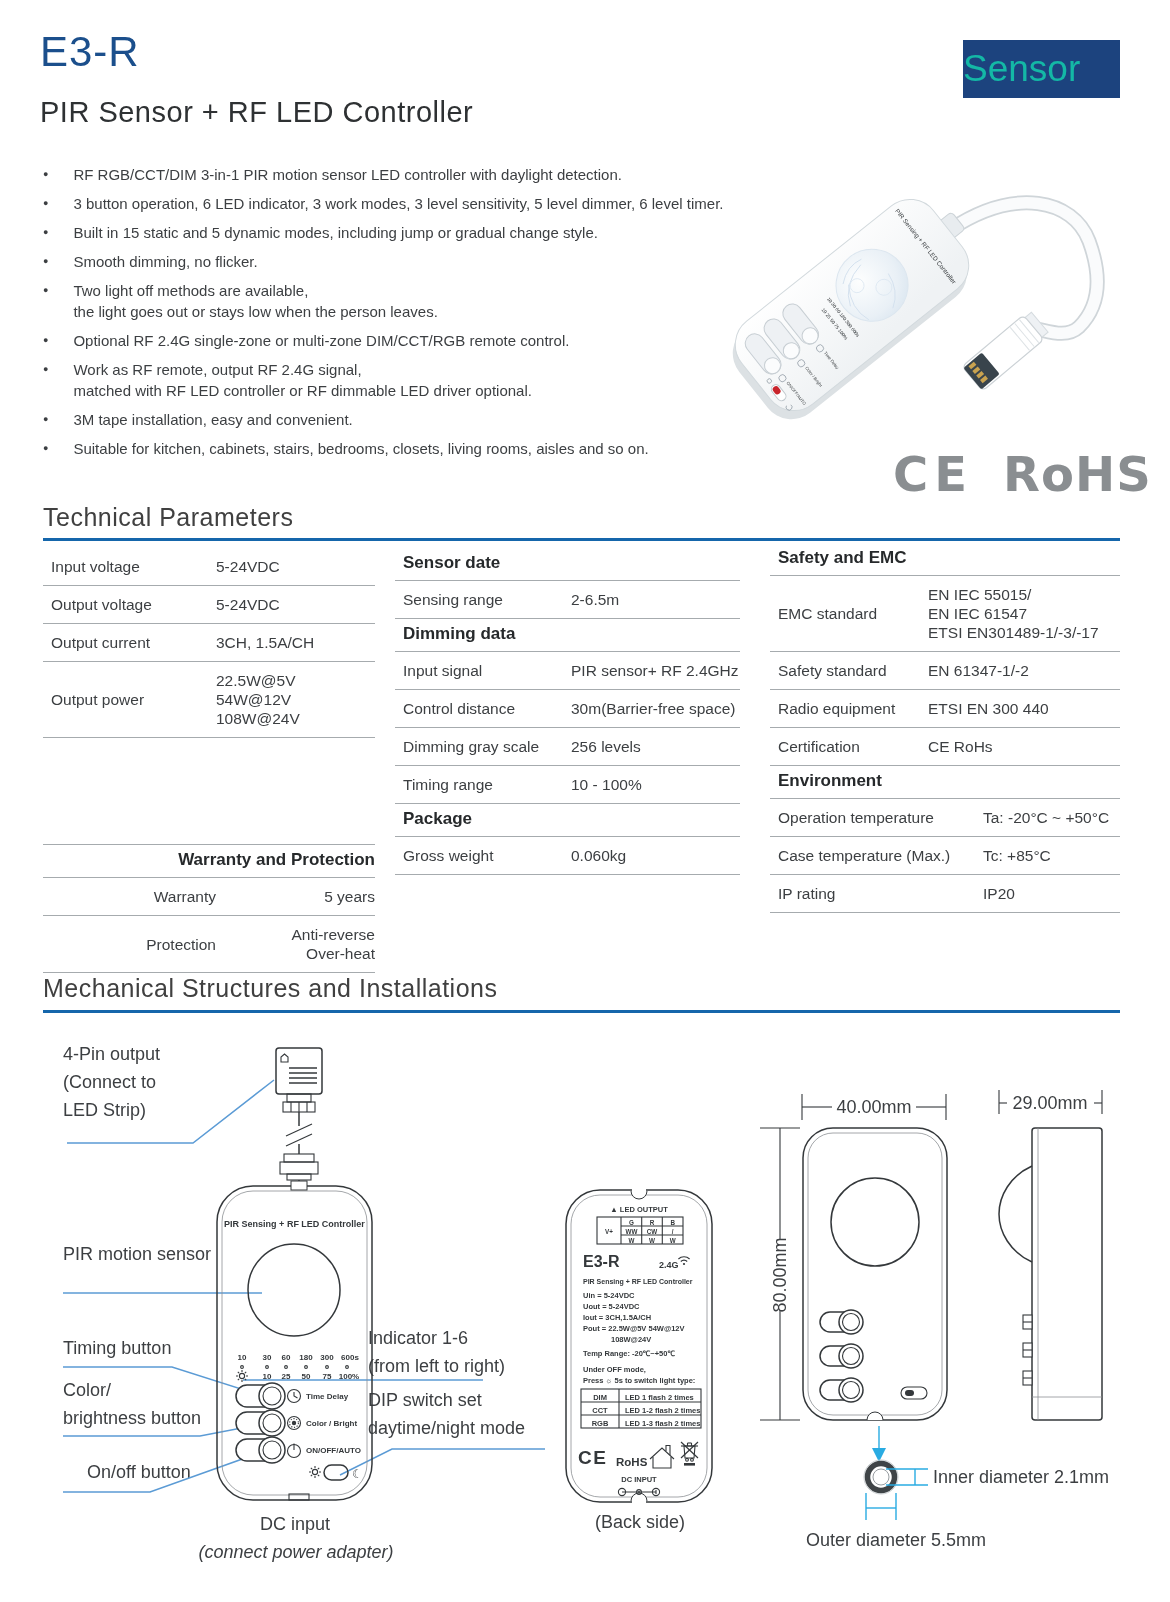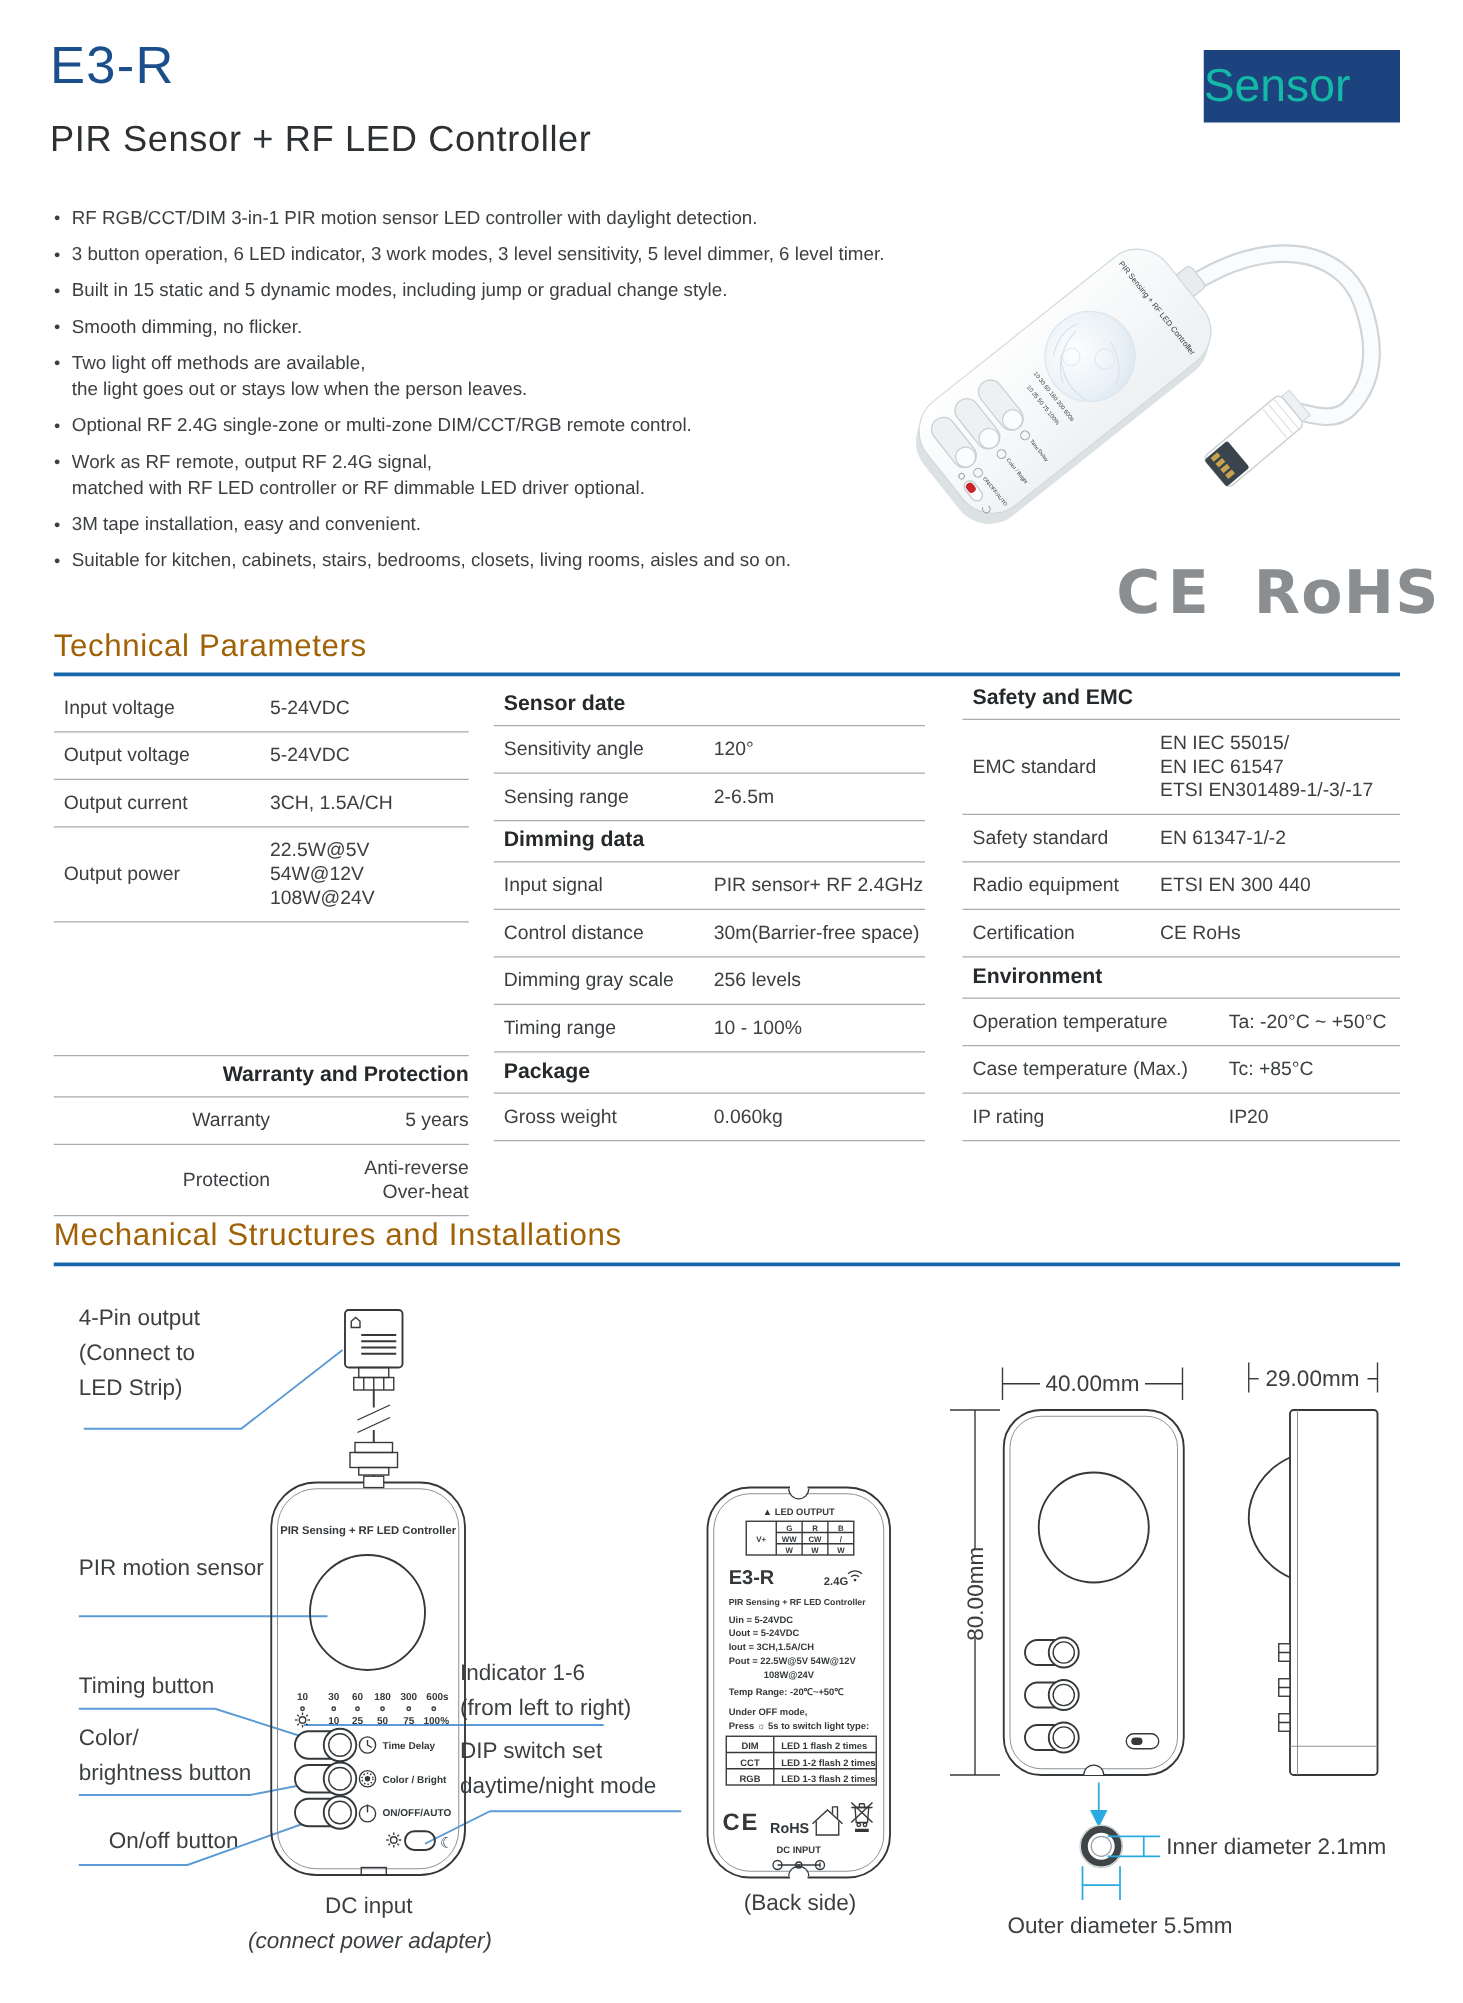--- a/index.html
+++ b/index.html
@@ -10,24 +10,24 @@
   
   .model{left:40px;top:28px;font-size:42px;color:#1b4f8c;letter-spacing:1px;}
   .badge{left:963px;top:40px;width:157px;height:58px;background:#1c437e;color:#14b8a6;
          font-size:37px;text-align:left;line-height:58px;}
   .subtitle{left:40px;top:96px;font-size:29px;color:#2e3133;letter-spacing:.5px;}
 
   
   .features{left:43px;top:164px;width:760px;}
   .feat{display:flex;margin-bottom:8px;font-size:15px;line-height:21px;color:#3c3f42;}
   .blt{font-size:9px;line-height:21px;margin-right:9px;}
-  .ftext{white-space:pre-line;}
-
-  
-  .sec-title{font-size:25px;color:#a16207;letter-spacing:.5px;}
+  .ftext{white-space:pre-line;margin-left:16px;}
+
+  
+  .sec-title{font-size:25px;color:#404040;letter-spacing:.5px;}
   .rule-blue{left:43px;width:1077px;height:3px;background:#1566ab;}
 
   
   .tbl{position:absolute;}
   .tbl .th{font-size:17px;font-weight:bold;color:#26292b;padding:5px 0 7px 8px;
            border-bottom:1px solid #a6abae;}
   .tbl.topline > .th:first-child{border-top:1px solid #a6abae;}
   .trow{display:grid;grid-template-columns:var(--lc) 1fr;align-items:center;
         padding:9px 0 9px 8px;border-bottom:1px solid #a6abae;
         font-size:15.5px;line-height:19px;color:#3c3f42;}
@@ -219,24 +219,20 @@
     <div class="trow">
         <span>Protection</span>
         <span class="v">Anti-reverse
 Over-heat</span>
       </div>
   </div>
 
   <div class="tbl t-col2" style="left:395px;top:548px;">
     <div class="th">Sensor date</div>
     <div class="trow">
-        <span>Sensitivity angle</span>
-        <span class="v">120°</span>
-      </div>
-    <div class="trow">
         <span>Sensing range</span>
         <span class="v">2-6.5m</span>
       </div>
     <div class="th">Dimming data</div>
     <div class="trow">
         <span>Input signal</span>
         <span class="v">PIR sensor+ RF 2.4GHz</span>
       </div>
     <div class="trow">
         <span>Control distance</span>

